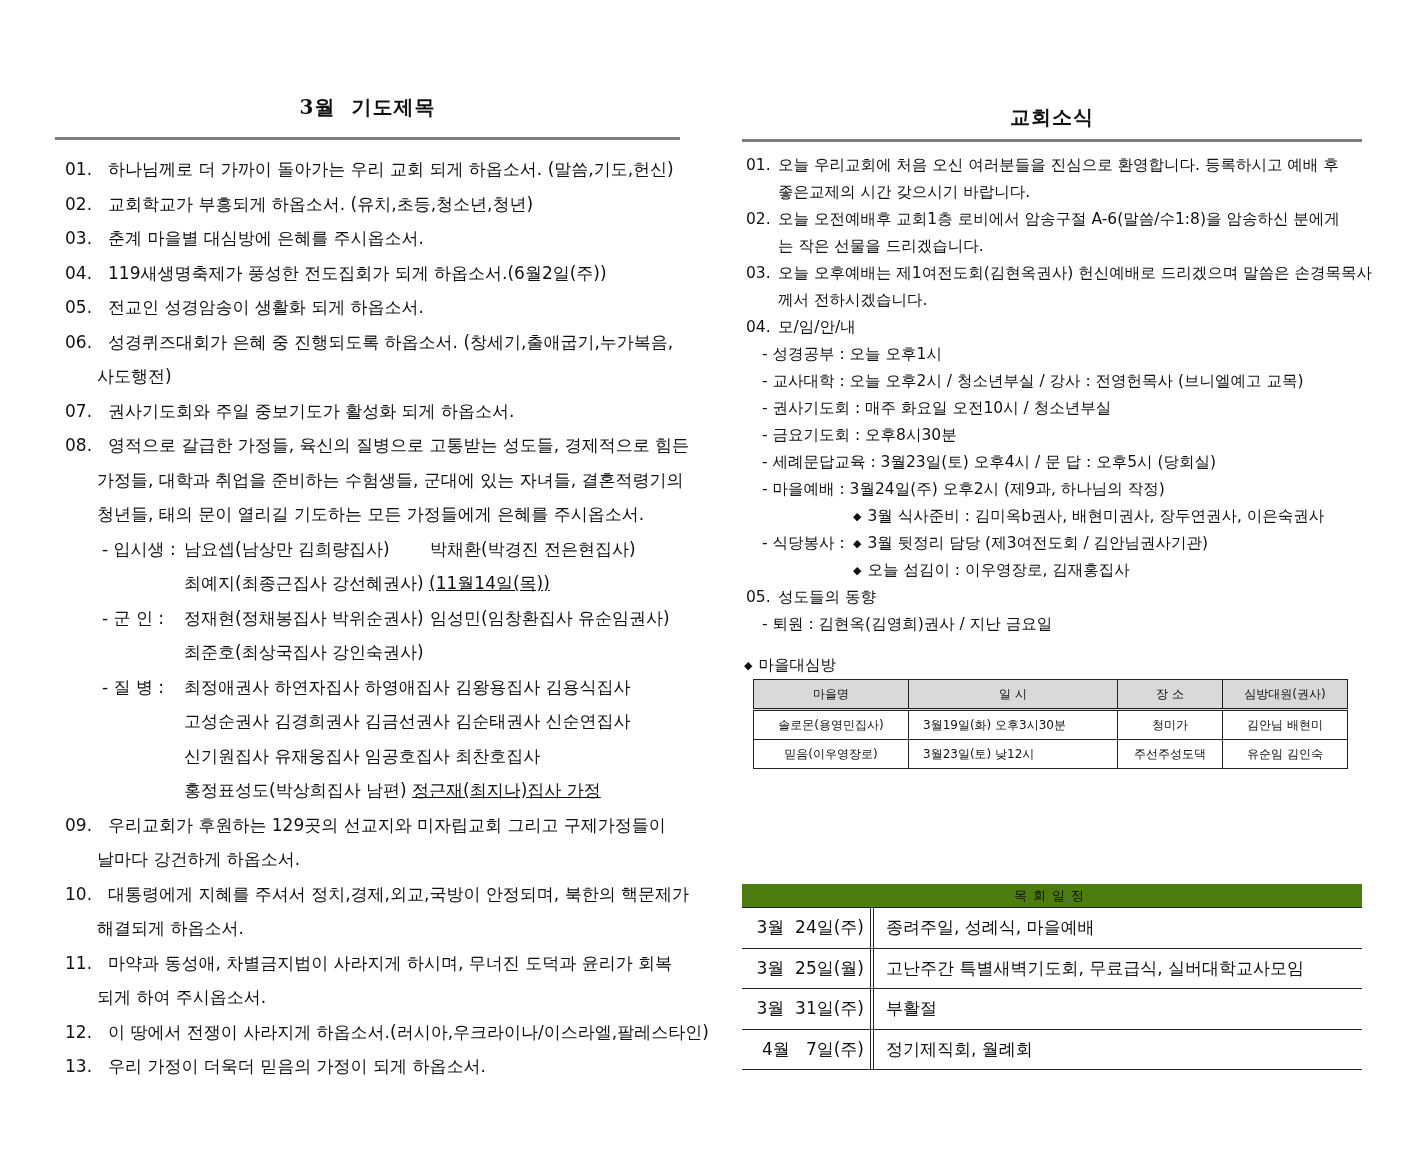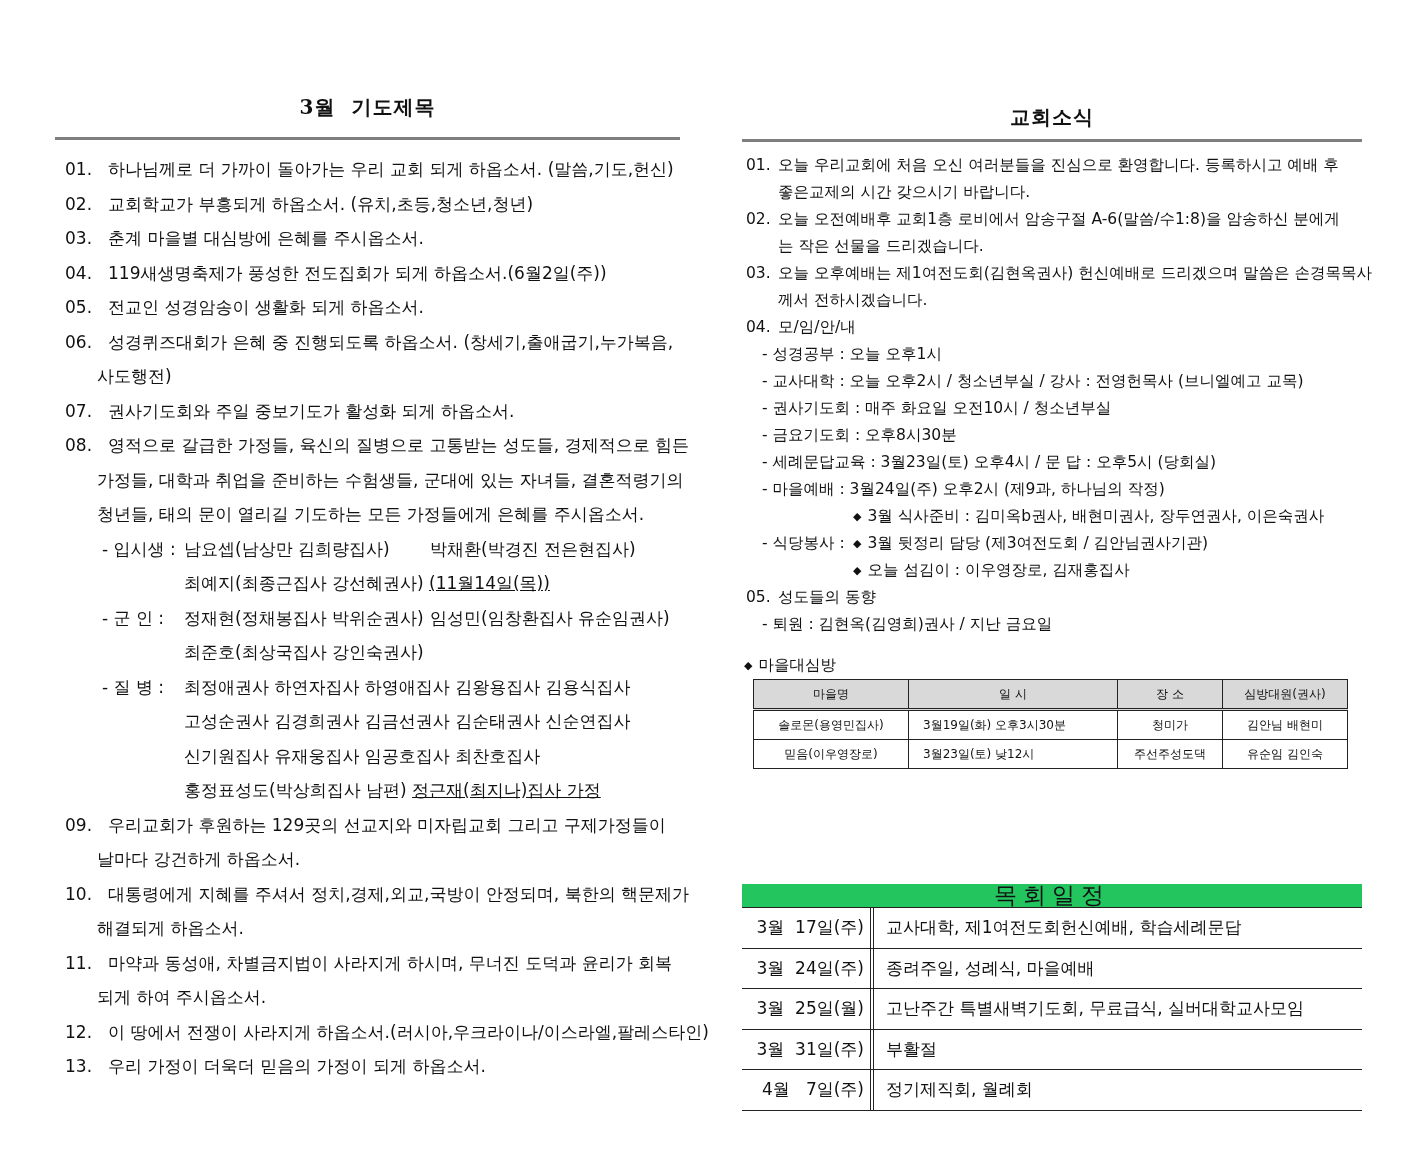--- a/index.html
+++ b/index.html
@@ -36,22 +36,22 @@
   .diamond { font-size:11px; margin-right:6px; vertical-align:1px; }
 
   .vhead { margin-top:16px; font-size:15.5px; line-height:22px; padding-left:2px; }
   table { border-collapse:collapse; }
   #visit { margin-left:11px; margin-top:2px; font-size:12px; }
   #visit th, #visit td { border:1.5px solid #222; height:28px; padding:0 4px; text-align:center; white-space:nowrap; }
   #visit th { background:#d9d9d9; font-weight:normal; border-bottom:3px double #222; }
   #visit td.left { text-align:left; padding-left:14px; }
 
   #sched { position:absolute; left:742px; top:884px; width:620px; font-size:17px; }
-  #sched .shead { background:#22c55e; text-align:center; height:23px; line-height:23px;
-                  border-bottom:1.5px solid #222; letter-spacing:6px; font-size:23px; }
+  #sched .shead { background:#4d7c0f; text-align:center; height:23px; line-height:23px;
+                  border-bottom:1.5px solid #222; letter-spacing:6px; font-size:13px; }
   #sched .srow { display:flex; height:39.5px; border-bottom:1.5px solid #222; }
   #sched .sdate { width:132px; flex:none; text-align:right; padding-right:6px; box-sizing:border-box;
                   line-height:39px; border-right:4px double #222; white-space:pre; }
   #sched .sdesc { flex:1; padding-left:12px; line-height:39px; white-space:nowrap; }
 </style>
 </head>
 <body>
 
 <div class="col" id="left">
   <div class="title">3월 기도제목</div>
@@ -223,24 +223,20 @@
         <td>주선주성도댁</td>
         <td>유순임 김인숙</td>
       </tr>
     </tbody>
   </table>
 </div>
 
 <div id="sched">
   <div class="shead">목회일정</div>
   <div class="srow">
-      <div class="sdate">3월  17일(주)</div>
-      <div class="sdesc">교사대학, 제1여전도회헌신예배, 학습세례문답</div>
-    </div>
-  <div class="srow">
       <div class="sdate">3월  24일(주)</div>
       <div class="sdesc">종려주일, 성례식, 마을예배</div>
     </div>
   <div class="srow">
       <div class="sdate">3월  25일(월)</div>
       <div class="sdesc">고난주간 특별새벽기도회, 무료급식, 실버대학교사모임</div>
     </div>
   <div class="srow">
       <div class="sdate">3월  31일(주)</div>
       <div class="sdesc">부활절</div>

